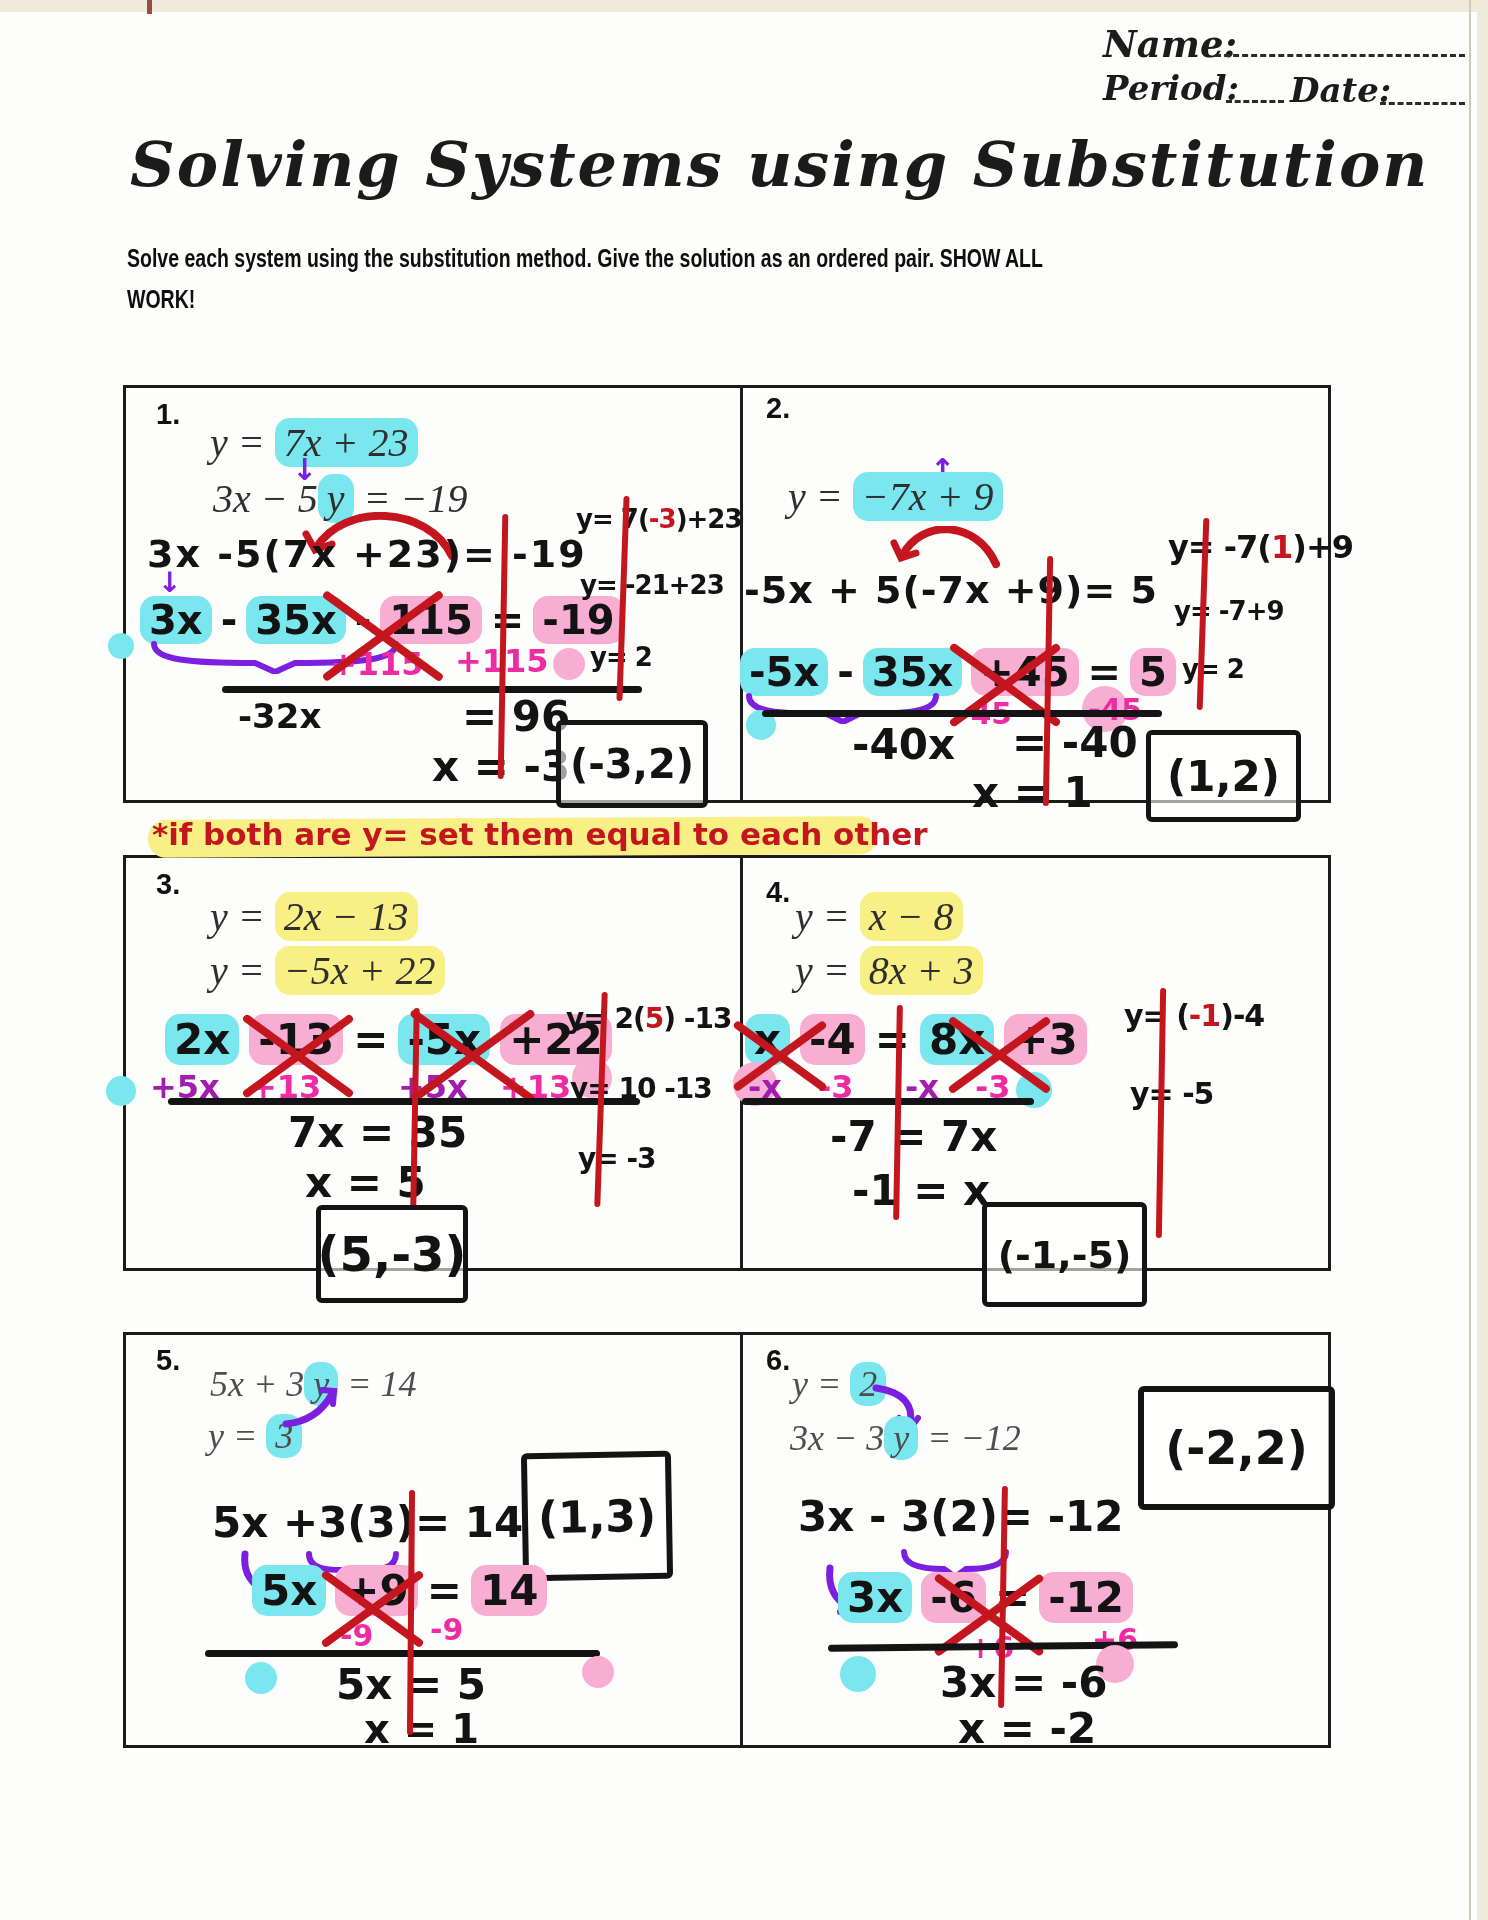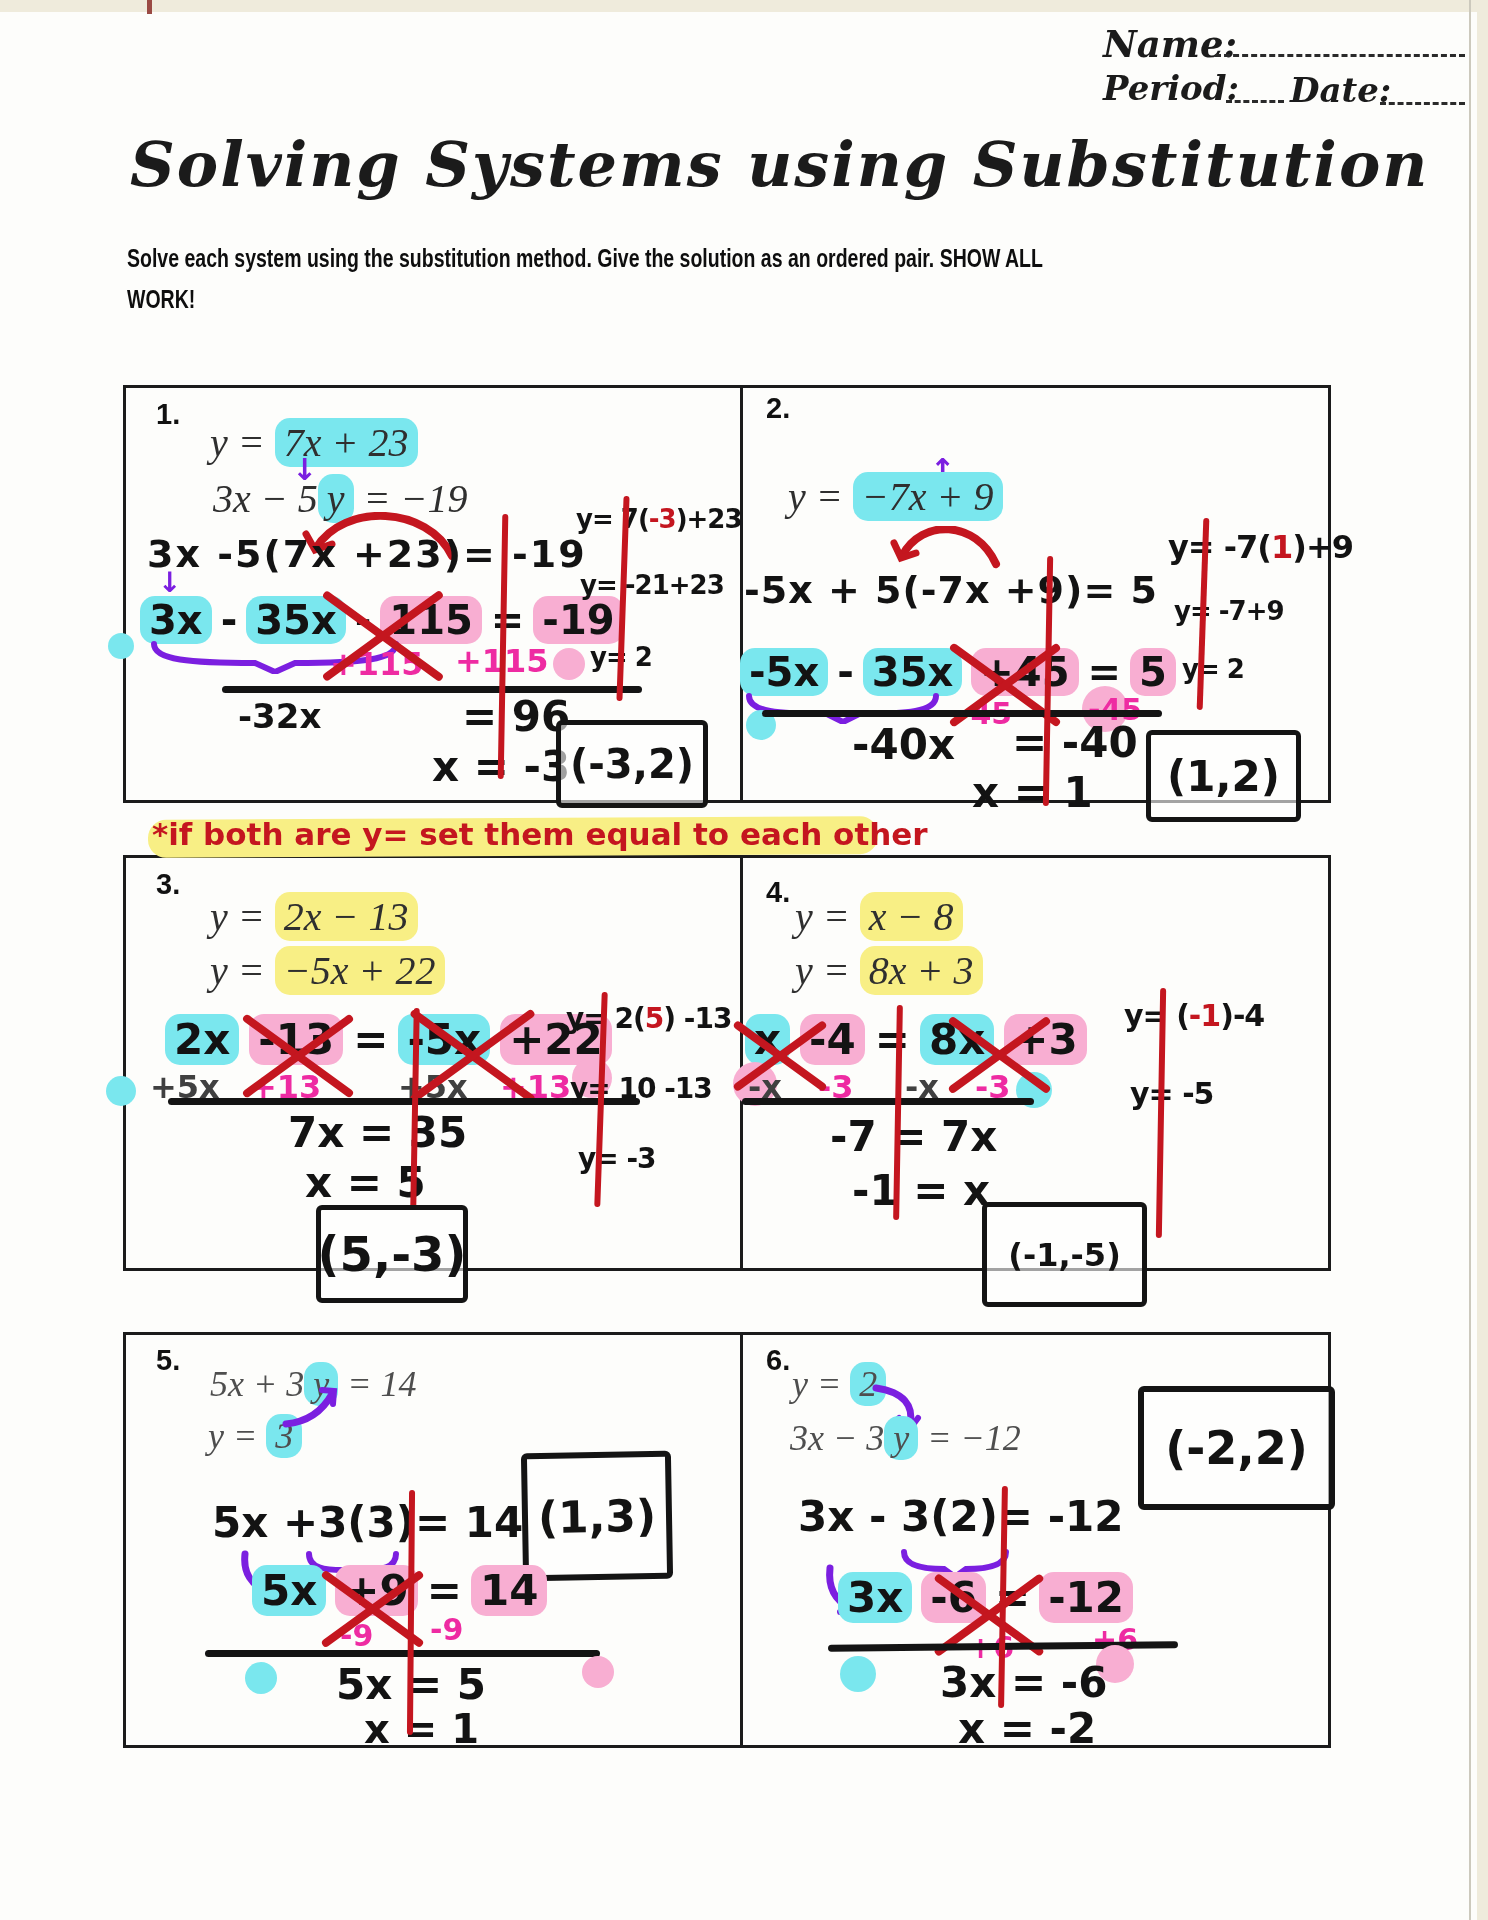--- a/index.html
+++ b/index.html
@@ -12,21 +12,21 @@
   
   .hw{font-family:"DejaVu Sans",sans-serif;font-weight:700;color:#131313;white-space:nowrap;}
   .script{font-family:"DejaVu Serif",serif;font-style:italic;font-weight:700;color:#1b1b1b;white-space:nowrap;}
   .instr{font-family:"Liberation Sans",sans-serif;font-weight:700;font-size:26px;color:#0e0e0e;
          transform:scaleX(0.75);transform-origin:left top;white-space:nowrap;}
   .plabel{font-family:"Liberation Sans",sans-serif;font-weight:700;font-size:29px;color:#111;}
   
   .pill{border-radius:15px;padding:1px 9px;display:inline-block;}
   .pc{background:#7ae7ee;} .pp{background:#f8aed2;} .py{background:#f8ef85;}
   
-  .red{color:#c4161f;} .mag{color:#ee2ba2;} .blu{color:#404040;} .pur{color:#7b1fe0;}
+  .red{color:#c4161f;} .mag{color:#ee2ba2;} .blu{color:#a21caf;} .pur{color:#7b1fe0;}
   
   .vred{position:absolute;width:6px;background:#c4161f;border-radius:4px;}
   .sline{position:absolute;height:7px;background:#141414;border-radius:4px;}
   .dot{position:absolute;border-radius:50%;}
   .dc{background:#7ae7ee;} .dp{background:#f8aed2;}
   .xmark{position:absolute;}
   .xmark i{position:absolute;left:-6%;width:112%;top:50%;height:8px;margin-top:-4px;background:#c4161f;border-radius:4px;display:block;}
   .xmark i:first-child{transform:rotate(36deg);} .xmark i:last-child{transform:rotate(-36deg);}
   .wrow{position:absolute;display:flex;align-items:center;gap:9px;}
   .box{position:absolute;border:3px solid #1b1b1b;}
@@ -206,21 +206,21 @@
       <i></i>
       <i></i>
     </div>
   <div class="sline" style="left:742px;top:1098px;width:292px"></div>
   <div class="abs hw" style="left:830px;top:1112px;font-size:42px">-7 = 7x</div>
   <div class="abs hw" style="left:852px;top:1166px;font-size:42px">-1 = x</div>
   <div class="vred" style="left:895px;top:1005px;height:215px;transform:rotate(1deg)"></div>
   <div class="abs hw chk" style="left:1124px;top:998px;font-size:30px"><span>y= (</span><span class="red">-1</span><span>)-4</span></div>
   <div class="abs hw chk" style="left:1130px;top:1076px;font-size:30px">y= -5</div>
   <div class="vred" style="left:1158px;top:988px;height:250px;transform:rotate(1deg)"></div>
-  <div class="ansbox" style="left:982px;top:1202px;width:155px;height:95px;font-size:32px">(-1,-5)</div>
+  <div class="ansbox" style="left:982px;top:1202px;width:155px;height:95px;font-size:38px">(-1,-5)</div>
 
   <div class="abs plabel" style="left:156px;top:1344px">5.</div>
   <div class="abs print gray" style="left:210px;top:1362px"><span>5x + 3</span><span class="pill pc">y</span><span> = 14</span></div>
   <div class="abs print gray" style="left:208px;top:1414px"><span>y = </span><span class="pill pc">3</span></div>
   <svg class="abs" style="left:278px;top:1382px" width="68" height="48">
       <path d="M8 42 C 28 40, 44 30, 54 12" fill="none" stroke="#7b1fe0" stroke-width="7" stroke-linecap="round"></path>
       <path d="M44 8 L56 9 L55 22" fill="none" stroke="#7b1fe0" stroke-width="6" stroke-linecap="round"></path>
     </svg>
   <div class="ansbox" style="left:522px;top:1452px;width:138px;height:116px;font-size:44px;border-width:6px;transform:rotate(-1deg)">(1,3)</div>
   <div class="abs hw" style="left:212px;top:1498px;font-size:42px">5x +3(3)= 14</div>

